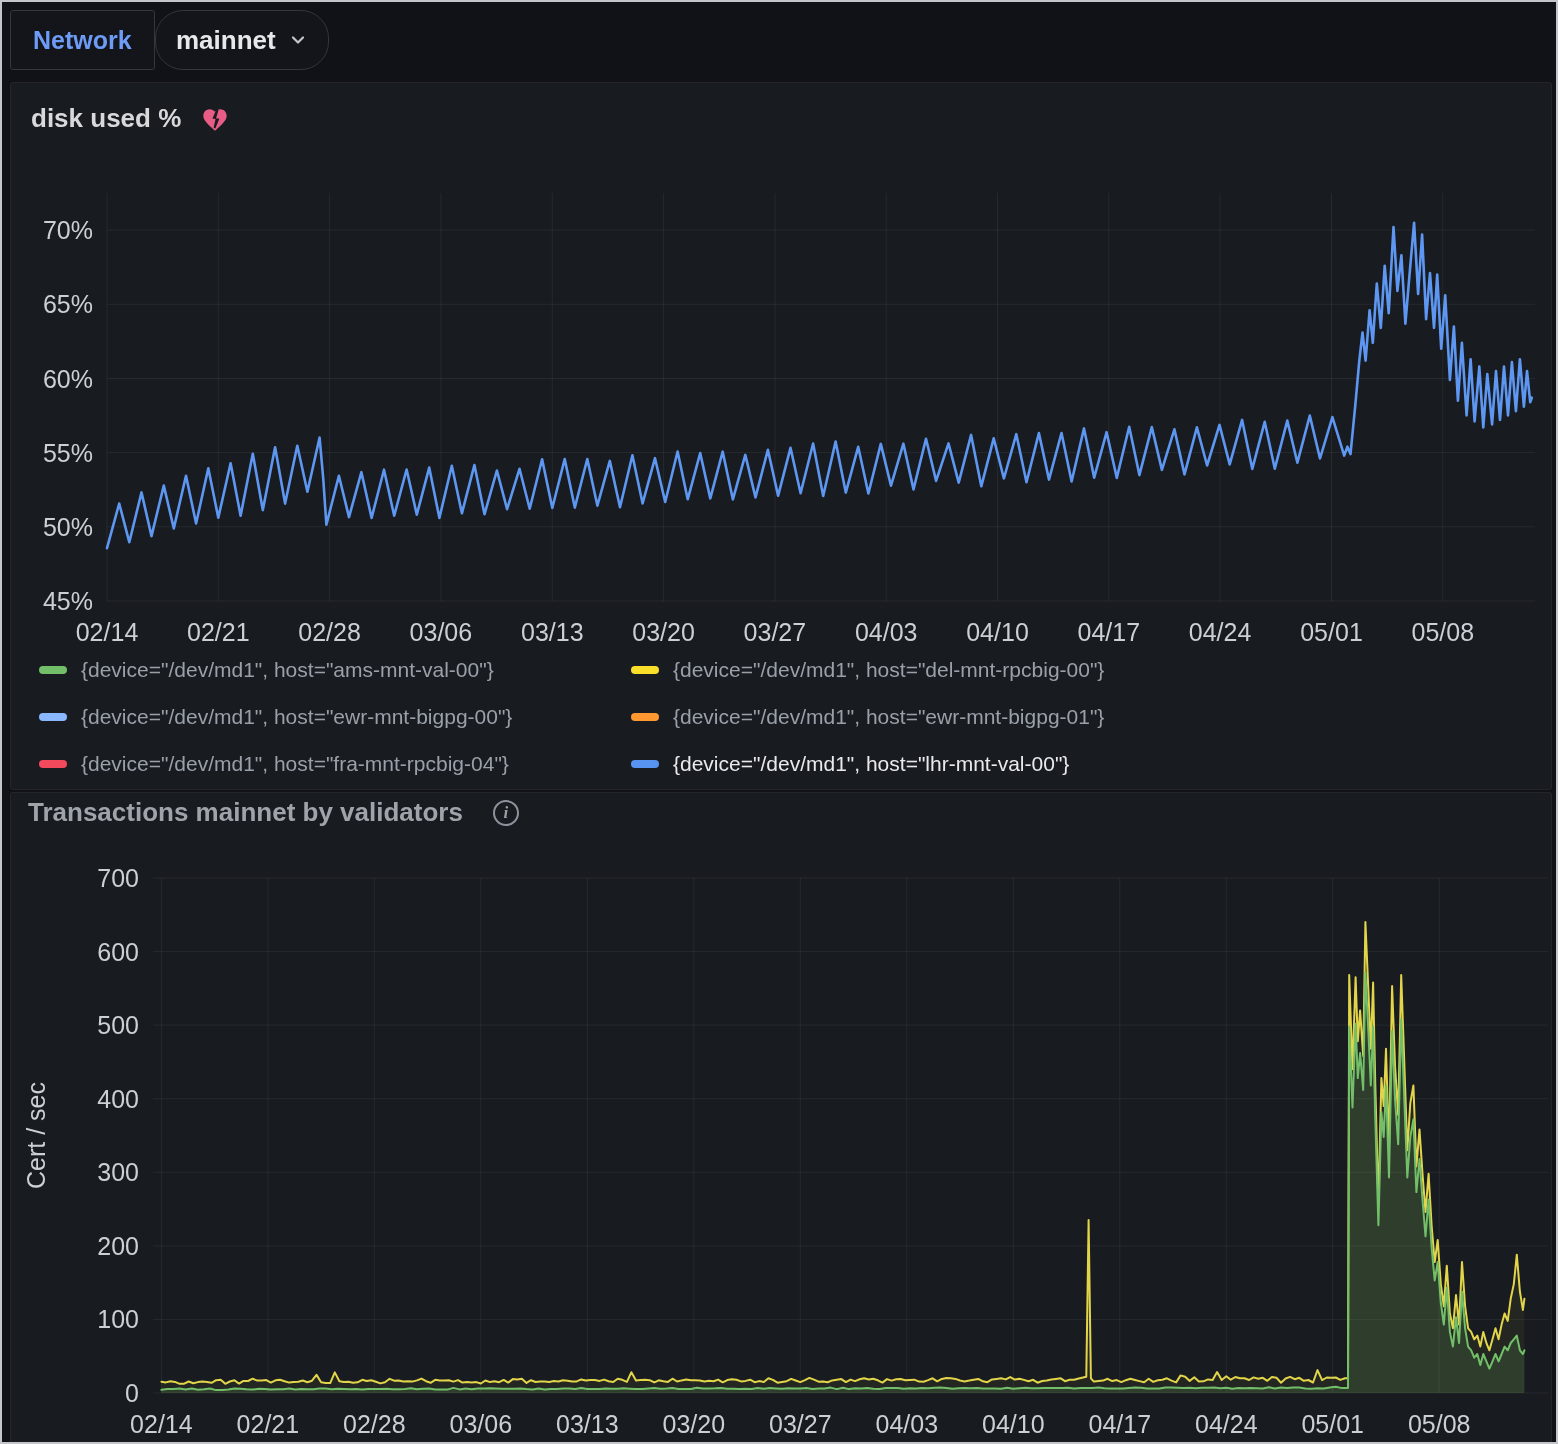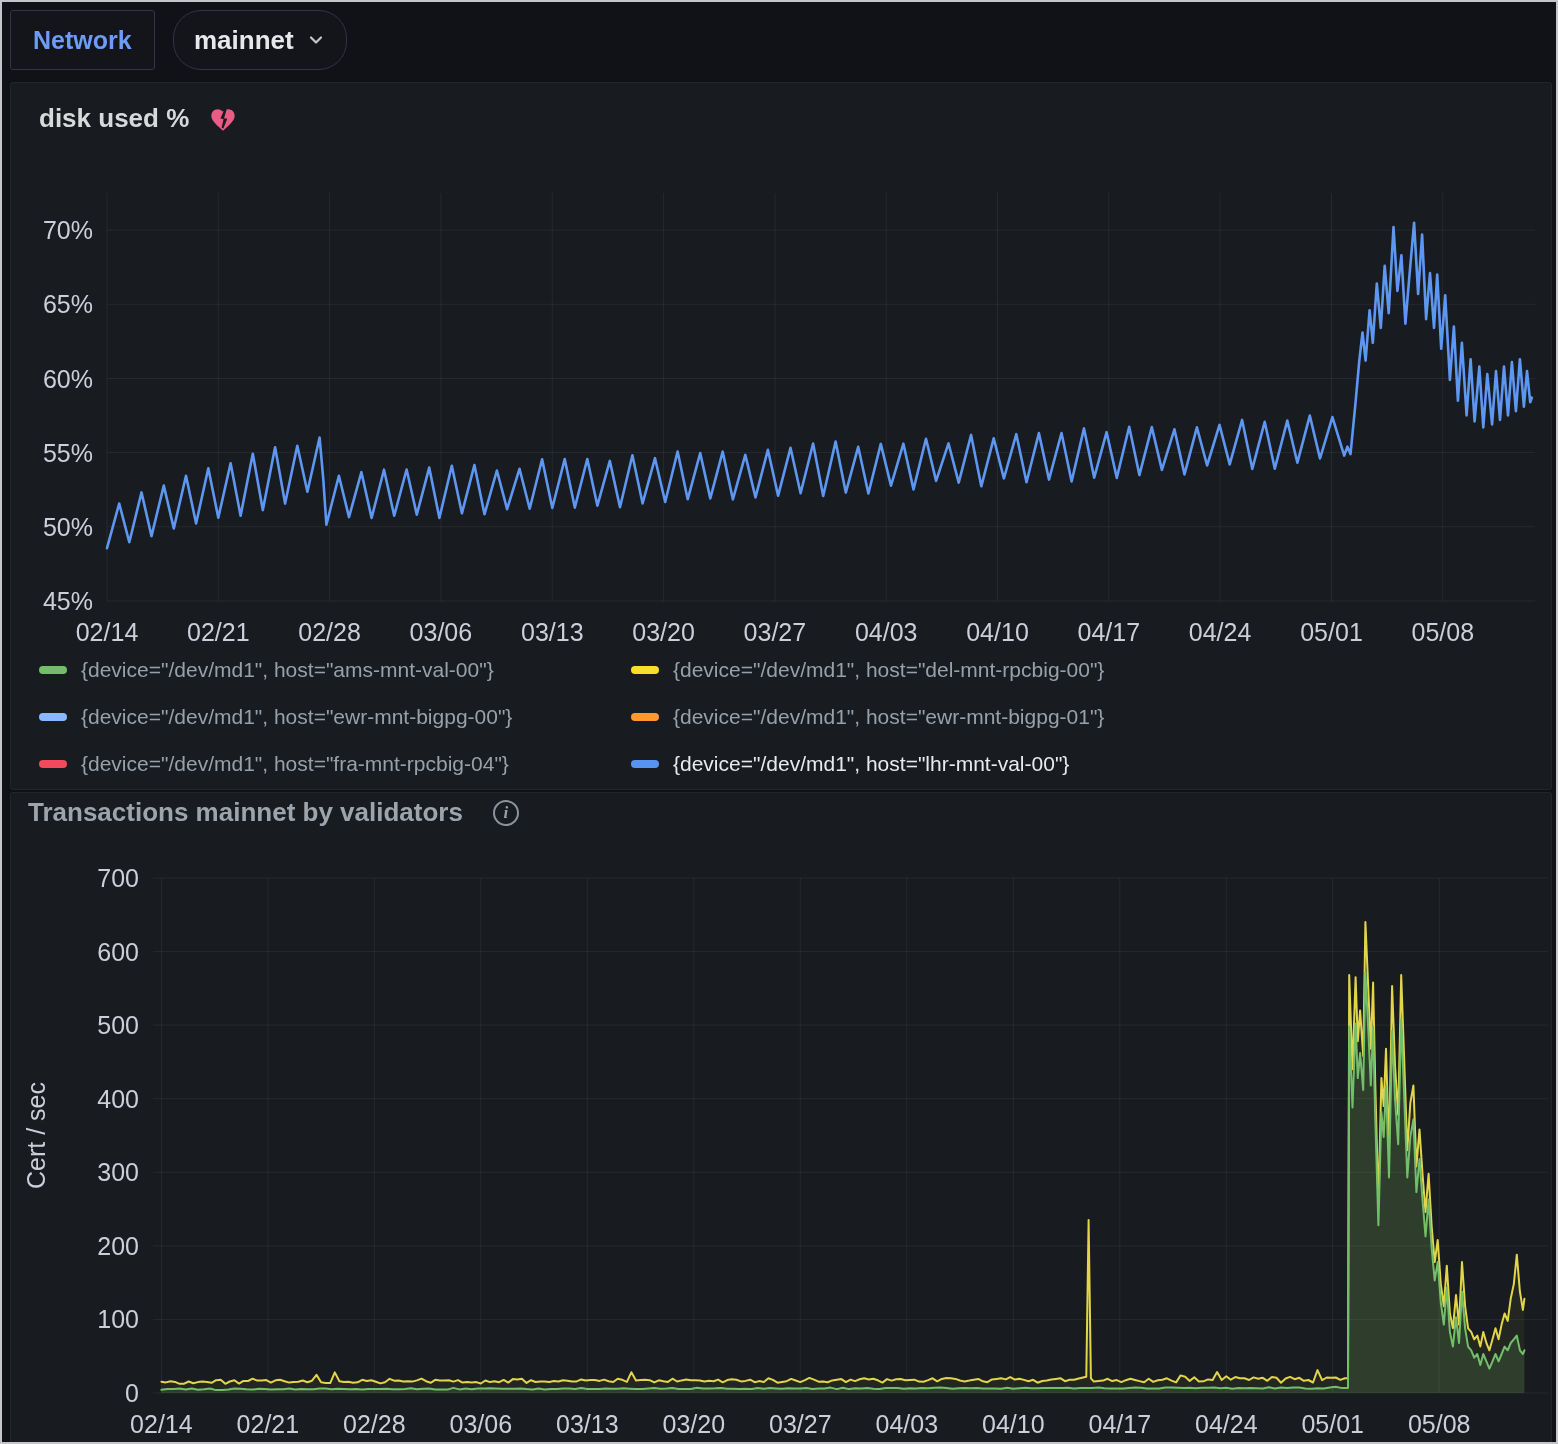--- a/index.html
+++ b/index.html
@@ -4,30 +4,30 @@
 <style>
   html,body{margin:0;padding:0;background:#111217;width:1558px;height:1444px;overflow:hidden;
     font-family:"Liberation Sans","DejaVu Sans",sans-serif;}
   .frame{position:absolute;left:0;top:0;width:1558px;height:1444px;box-sizing:border-box;
     border:2px solid #c3c5ca;background:#111217;overflow:hidden;}
   
   .topbar{position:absolute;left:0;top:0;width:100%;height:78px;background:#111217;}
   .varbox{position:absolute;top:8px;height:60px;box-sizing:border-box;border:1px solid #33363d;
     border-radius:3px;display:flex;align-items:center;background:#13151a;}
   .varbox.label{left:8px;padding:0 22px;}
-  .varbox.value{left:171px;padding:16px 20px;cursor:pointer;border-radius:28px;}
+  .varbox.value{left:153px;padding:16px 20px;cursor:pointer;border-radius:28px;}
   .var-label-text{color:#6d9bf5;font-size:25px;font-weight:700;}
   .var-value-text{color:#e7e8ea;font-size:26px;font-weight:600;margin-right:12px;}
   
   .panel{position:absolute;left:8px;width:1542px;background:#181b1f;border:1px solid #23252b;
     border-radius:3px;box-sizing:border-box;}
   #panel-disk{top:80px;height:708px;}
   #panel-tx{top:790px;height:656px;border-bottom:none;}
   .panel-title-row{position:absolute;display:flex;align-items:center;gap:14px;z-index:3;}
-  #panel-disk .panel-title-row{left:28px;top:20px;}
+  #panel-disk .panel-title-row{left:20px;top:20px;}
   #panel-tx .panel-title-row{left:17px;top:4px;}
   .panel-title{font-size:26px;font-weight:600;color:#d8d9da;white-space:nowrap;}
   #panel-tx .panel-title{color:#9fa4ab;}
   .heart-icon{width:28px;height:26px;margin-left:6px;}
   .info-icon{width:26px;height:26px;border:2px solid #8d939c;border-radius:50%;box-sizing:border-box;
     color:#9aa0a8;font-size:17px;display:flex;align-items:center;justify-content:center;
     font-family:"Liberation Serif",serif;font-style:italic;font-weight:700;margin-left:16px;cursor:pointer;}
   svg.chart{position:absolute;left:0;top:0;}
   svg.chart .grid{stroke:rgba(204,212,224,0.08);stroke-width:1;}
   svg.chart text{fill:#ccd0d6;font-size:25px;font-family:"Liberation Sans","DejaVu Sans",sans-serif;}

